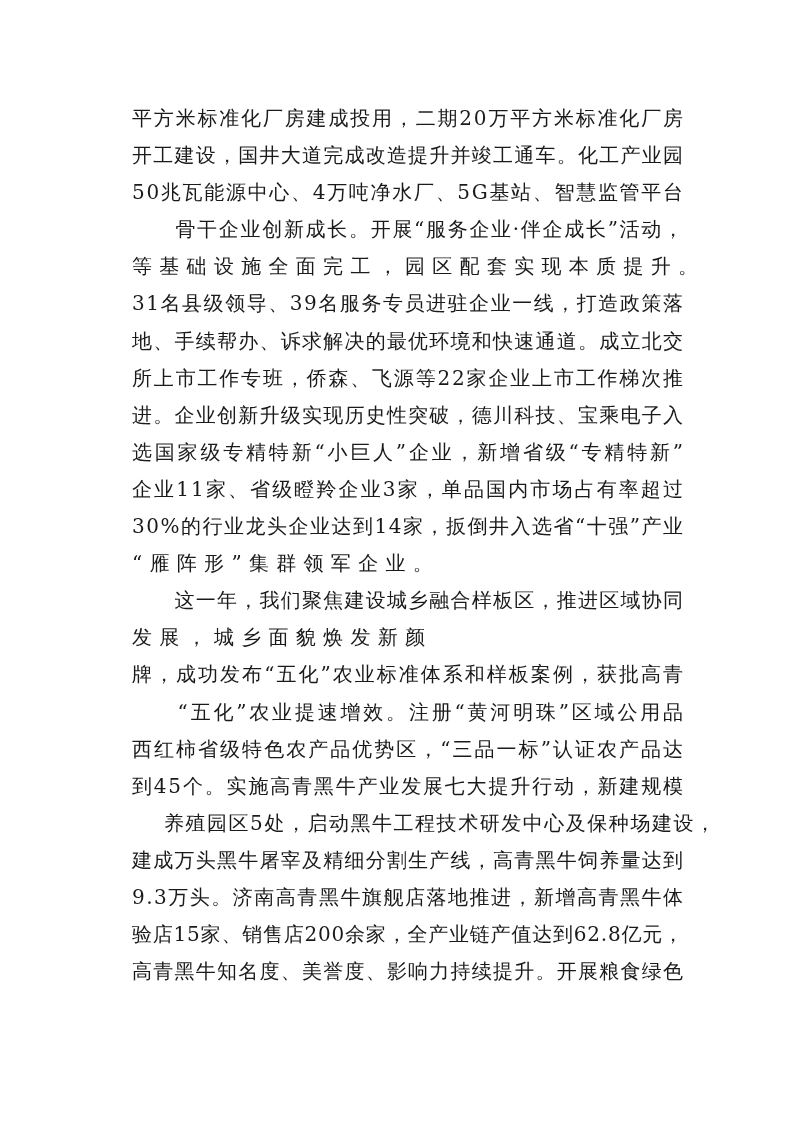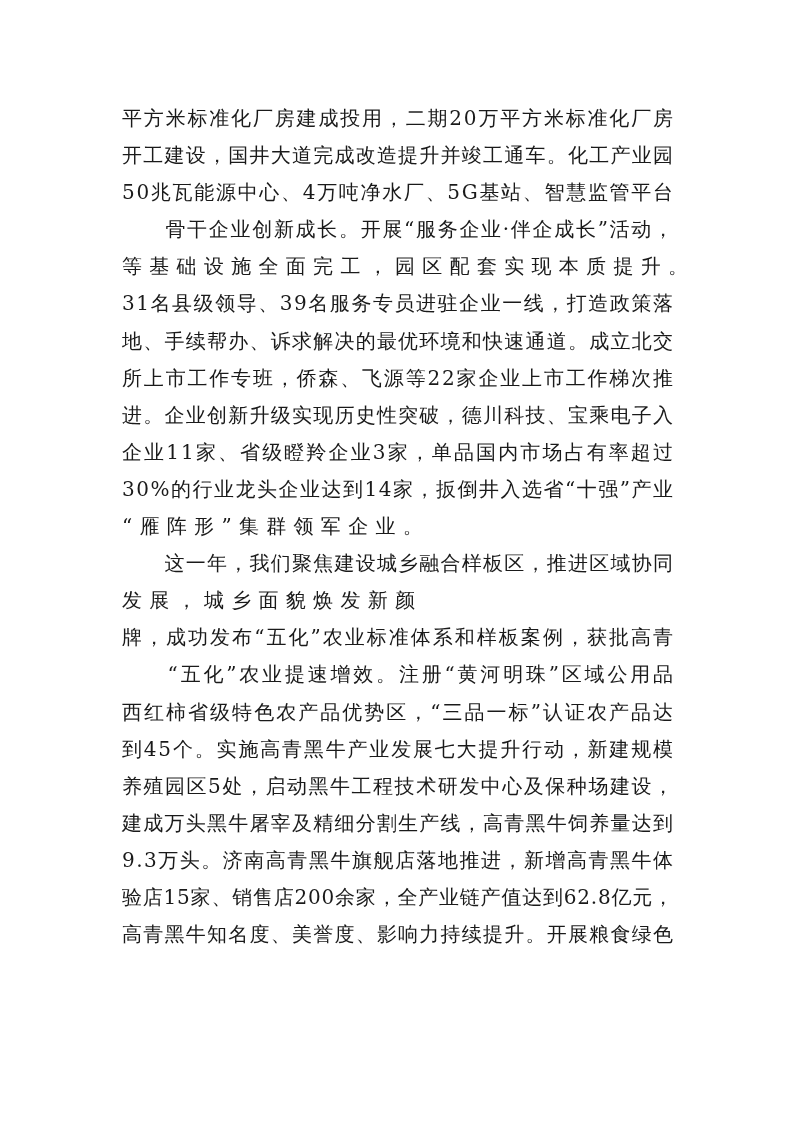--- a/index.html
+++ b/index.html
@@ -1,21 +1,21 @@
 <!DOCTYPE html>
 <html><head>
 <meta charset="utf-8">
 <style>
   html, body { margin: 0; padding: 0; background: #ffffff; }
   body { width: 793px; height: 1122px; position: relative; overflow: hidden; }
   .page {
     position: absolute; left: 0; top: 0; width: 793px; height: 1122px; background: #ffffff;
   }
   .text-block {
-    position: absolute; left: 122px; top: 100px; width: 551px;
+    position: absolute; left: 132px; top: 100px; width: 551px;
     font-family: "DejaVu Serif", "Liberation Serif", serif;
     font-size: 20px; color: #1a1a1a;
   }
   .line {
     display: block; height: 37.1px; line-height: 37.1px;
     text-align: justify; text-align-last: justify;
     white-space: nowrap; overflow: visible;
   }
   .line.last { text-align-last: left; letter-spacing: 7.3px; }
 </style>
@@ -26,28 +26,29 @@
   <div class="text-block" id="text-block">
     <span class="line" style="letter-spacing: 1.82187px; display: block; text-align-last: left;">平方米标准化厂房建成投用，二期20万平方米标准化厂房</span>
     <span class="line" style="letter-spacing: 1.24px; display: block; text-align-last: left; font-family: Liberation Serif, serif;">开工建设，国井大道完成改造提升并竣工通车。化工产业园</span>
     <span class="line" style="letter-spacing: 1.69712px; display: block; text-align-last: left;">50兆瓦能源中心、4万吨净水厂、5G基站、智慧监管平台</span>
     <span class="line" style="letter-spacing: 1.69952px; display: block; text-align-last: left;">　　骨干企业创新成长。开展“服务企业·伴企成长”活动，</span>
     <span class="line last" style="letter-spacing: 7.3px;">等基础设施全面完工，园区配套实现本质提升。</span>
     <span class="line" style="letter-spacing: 1.54207px; display: block; text-align-last: left;">31名县级领导、39名服务专员进驻企业一线，打造政策落</span>
     <span class="line" style="letter-spacing: 1.24px; display: block; text-align-last: left;">地、手续帮办、诉求解决的最优环境和快速通道。成立北交</span>
     <span class="line" style="letter-spacing: 1.82187px; display: block; text-align-last: left;">所上市工作专班，侨森、飞源等22家企业上市工作梯次推</span>
     <span class="line" style="letter-spacing: 1.24px; display: block; text-align-last: left;">进。企业创新升级实现历史性突破，德川科技、宝乘电子入</span>
+    <span class="line" style="letter-spacing: 2.80375px; display: block; text-align-last: left;">选国家级专精特新“小巨人”企业，新增省级“专精特新”</span>
     <span class="line" style="letter-spacing: 2.1125px; display: block; text-align-last: left;">企业11家、省级瞪羚企业3家，单品国内市场占有率超过</span>
     <span class="line" style="letter-spacing: 1.50521px; display: block; text-align-last: left;">30%的行业龙头企业达到14家，扳倒井入选省“十强”产业</span>
     <span class="line last" style="letter-spacing: 7.3px;">“雁阵形”集群领军企业。</span>
     <span class="line" style="letter-spacing: 1.24px; display: block; text-align-last: left;">　　这一年，我们聚焦建设城乡融合样板区，推进区域协同</span>
     <span class="line last" style="letter-spacing: 7.3px;">发展，城乡面貌焕发新颜</span>
     <span class="line" style="letter-spacing: 2.02188px; display: block; text-align-last: left;">牌，成功发布“五化”农业标准体系和样板案例，获批高青</span>
     <span class="line" style="letter-spacing: 2.80375px; display: block; text-align-last: left;">　　“五化”农业提速增效。注册“黄河明珠”区域公用品</span>
     <span class="line" style="letter-spacing: 2.02188px; display: block; text-align-last: left;">西红柿省级特色农产品优势区，“三品一标”认证农产品达</span>
     <span class="line" style="letter-spacing: 1.82187px; display: block; text-align-last: left;">到45个。实施高青黑牛产业发展七大提升行动，新建规模</span>
-    <span class="line" style="letter-spacing: 1.53062px; display: block; text-align-last: left;">养殖园区5处，启动黑牛工程技术研发中心及保种场建设，</span>
+    <span class="line" style="letter-spacing: 1.53062px; display: block; text-align-last: left; margin-left: 32px;">养殖园区5处，启动黑牛工程技术研发中心及保种场建设，</span>
     <span class="line" style="letter-spacing: 1.24px; display: block; text-align-last: left;">建成万头黑牛屠宰及精细分割生产线，高青黑牛饲养量达到</span>
     <span class="line" style="letter-spacing: 1.50721px; display: block; text-align-last: left;">9.3万头。济南高青黑牛旗舰店落地推进，新增高青黑牛体</span>
     <span class="line" style="letter-spacing: 0.787716px; display: block; text-align-last: left;">验店15家、销售店200余家，全产业链产值达到62.8亿元，</span>
     <span class="line" style="letter-spacing: 1.24px; display: block; text-align-last: left;">高青黑牛知名度、美誉度、影响力持续提升。开展粮食绿色</span>
   </div>
 </div>
 
 </body></html>

